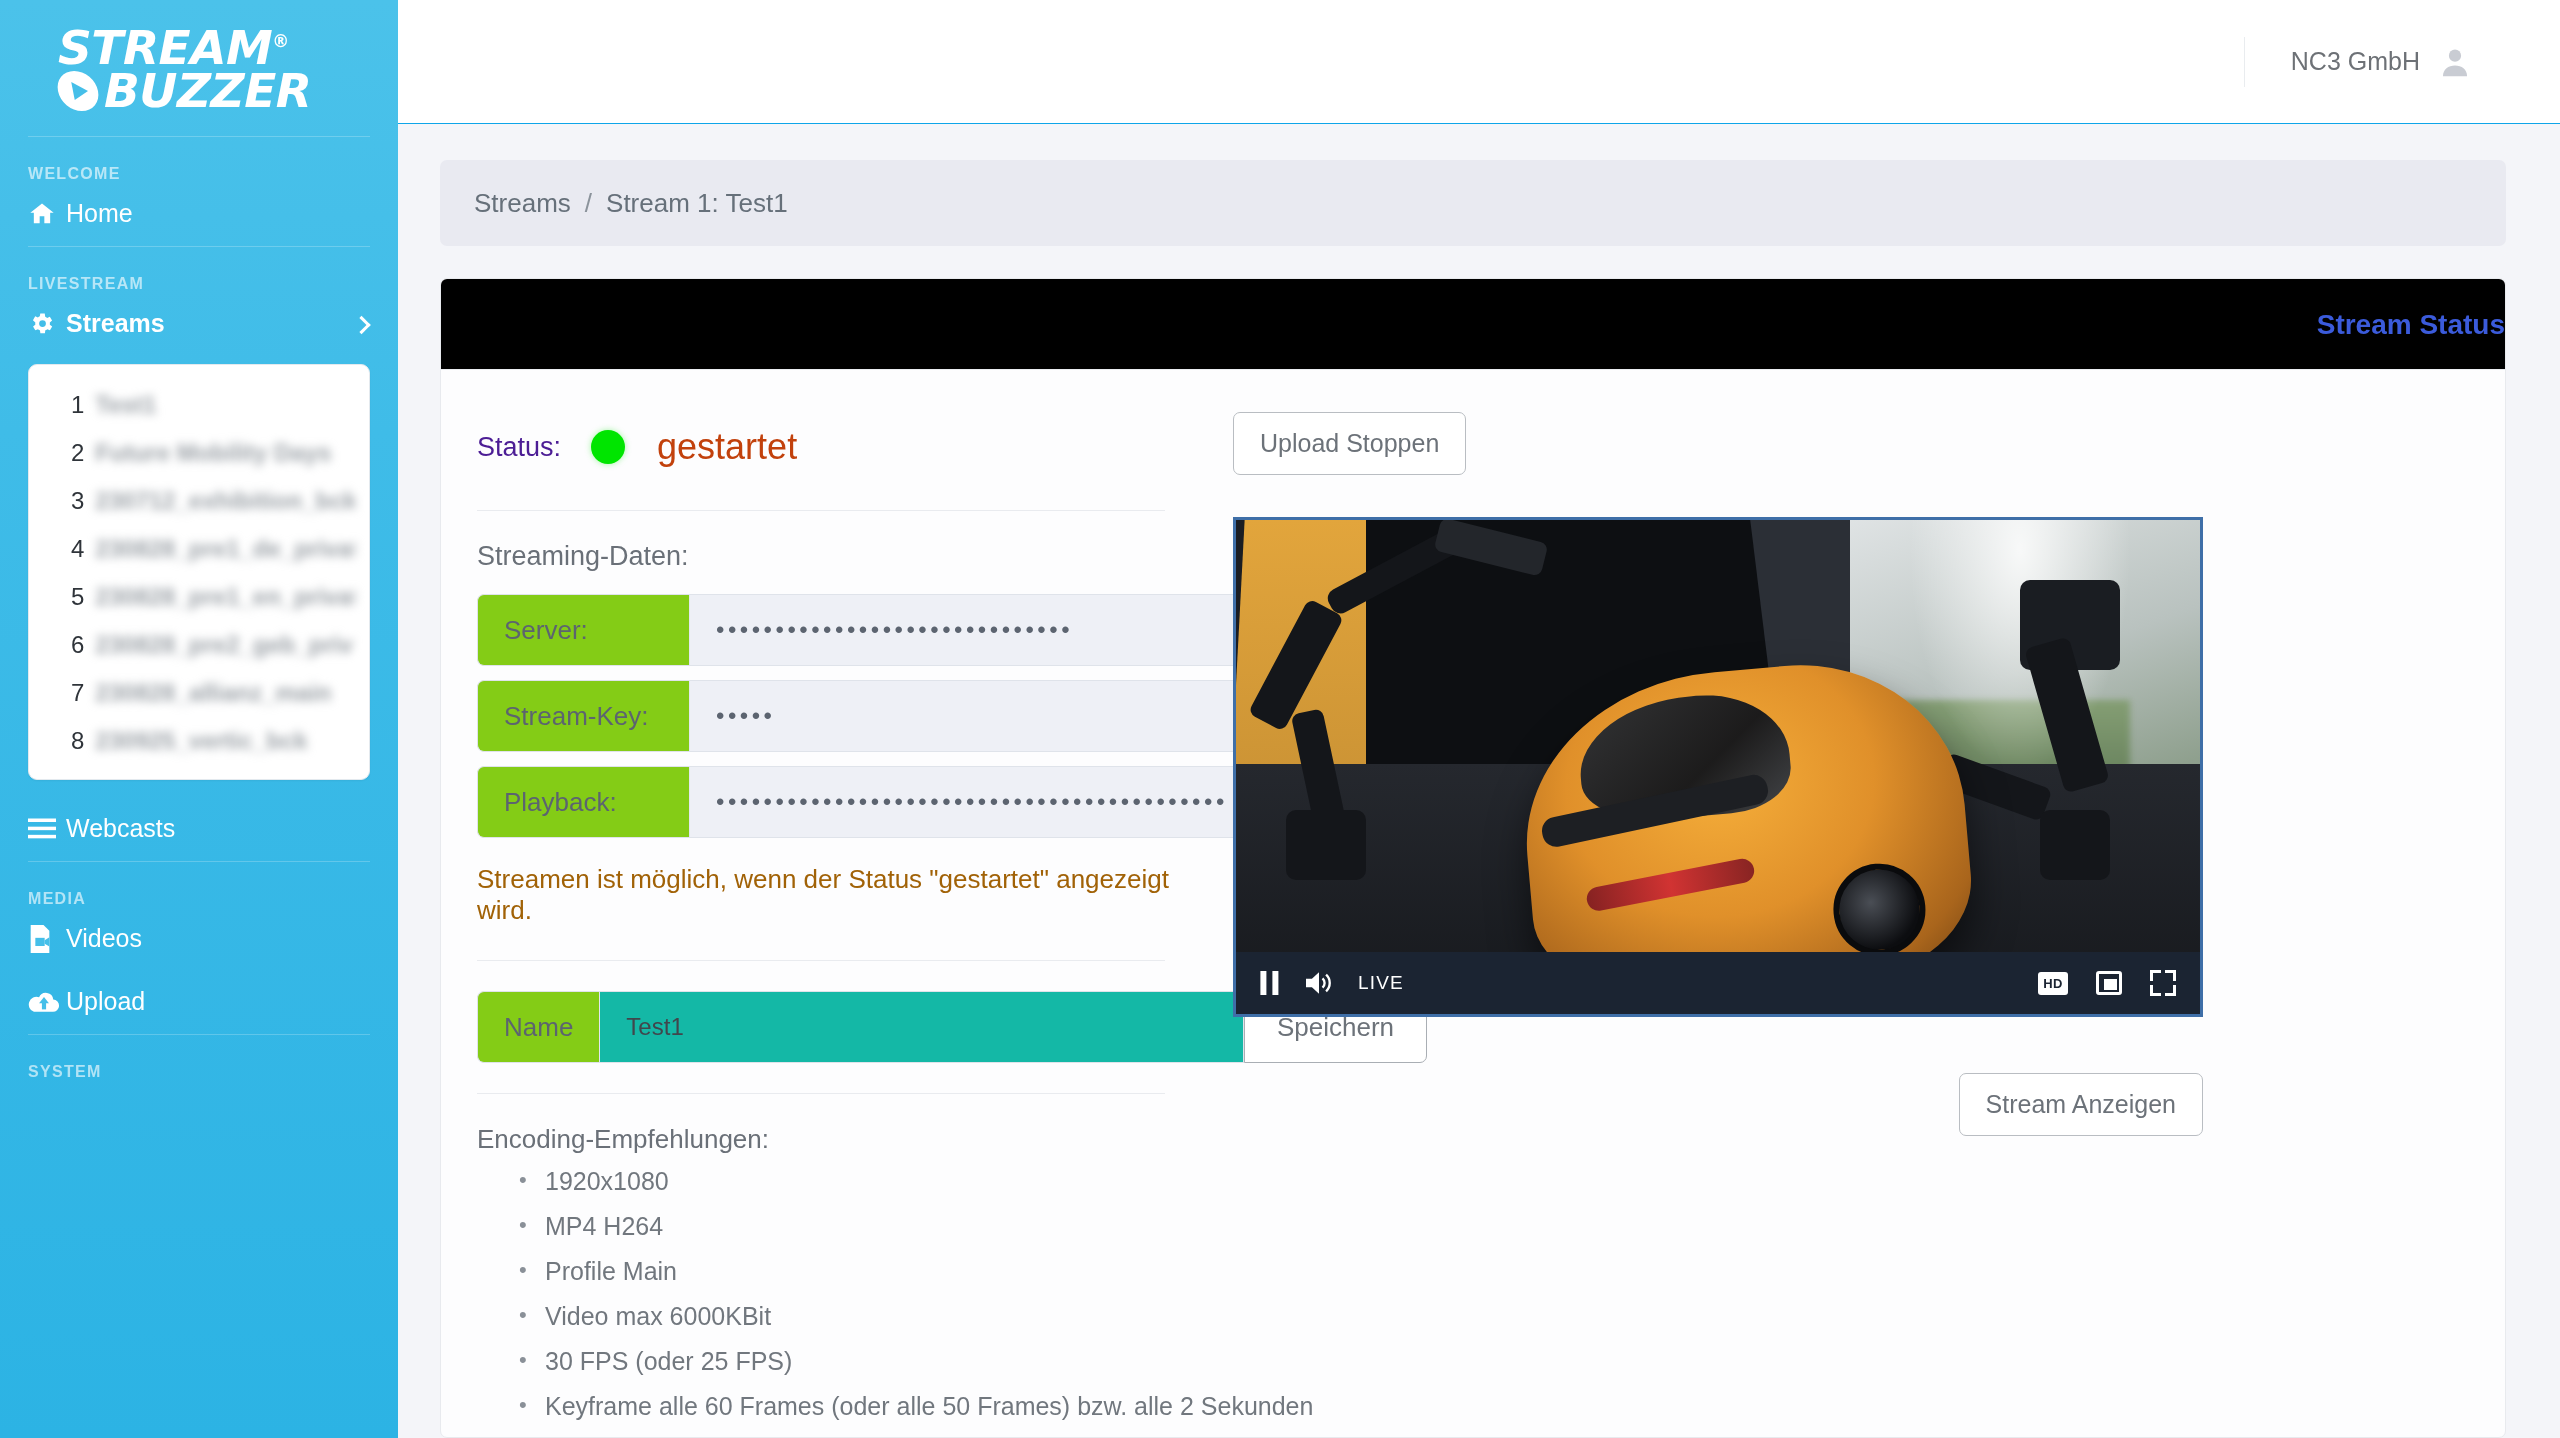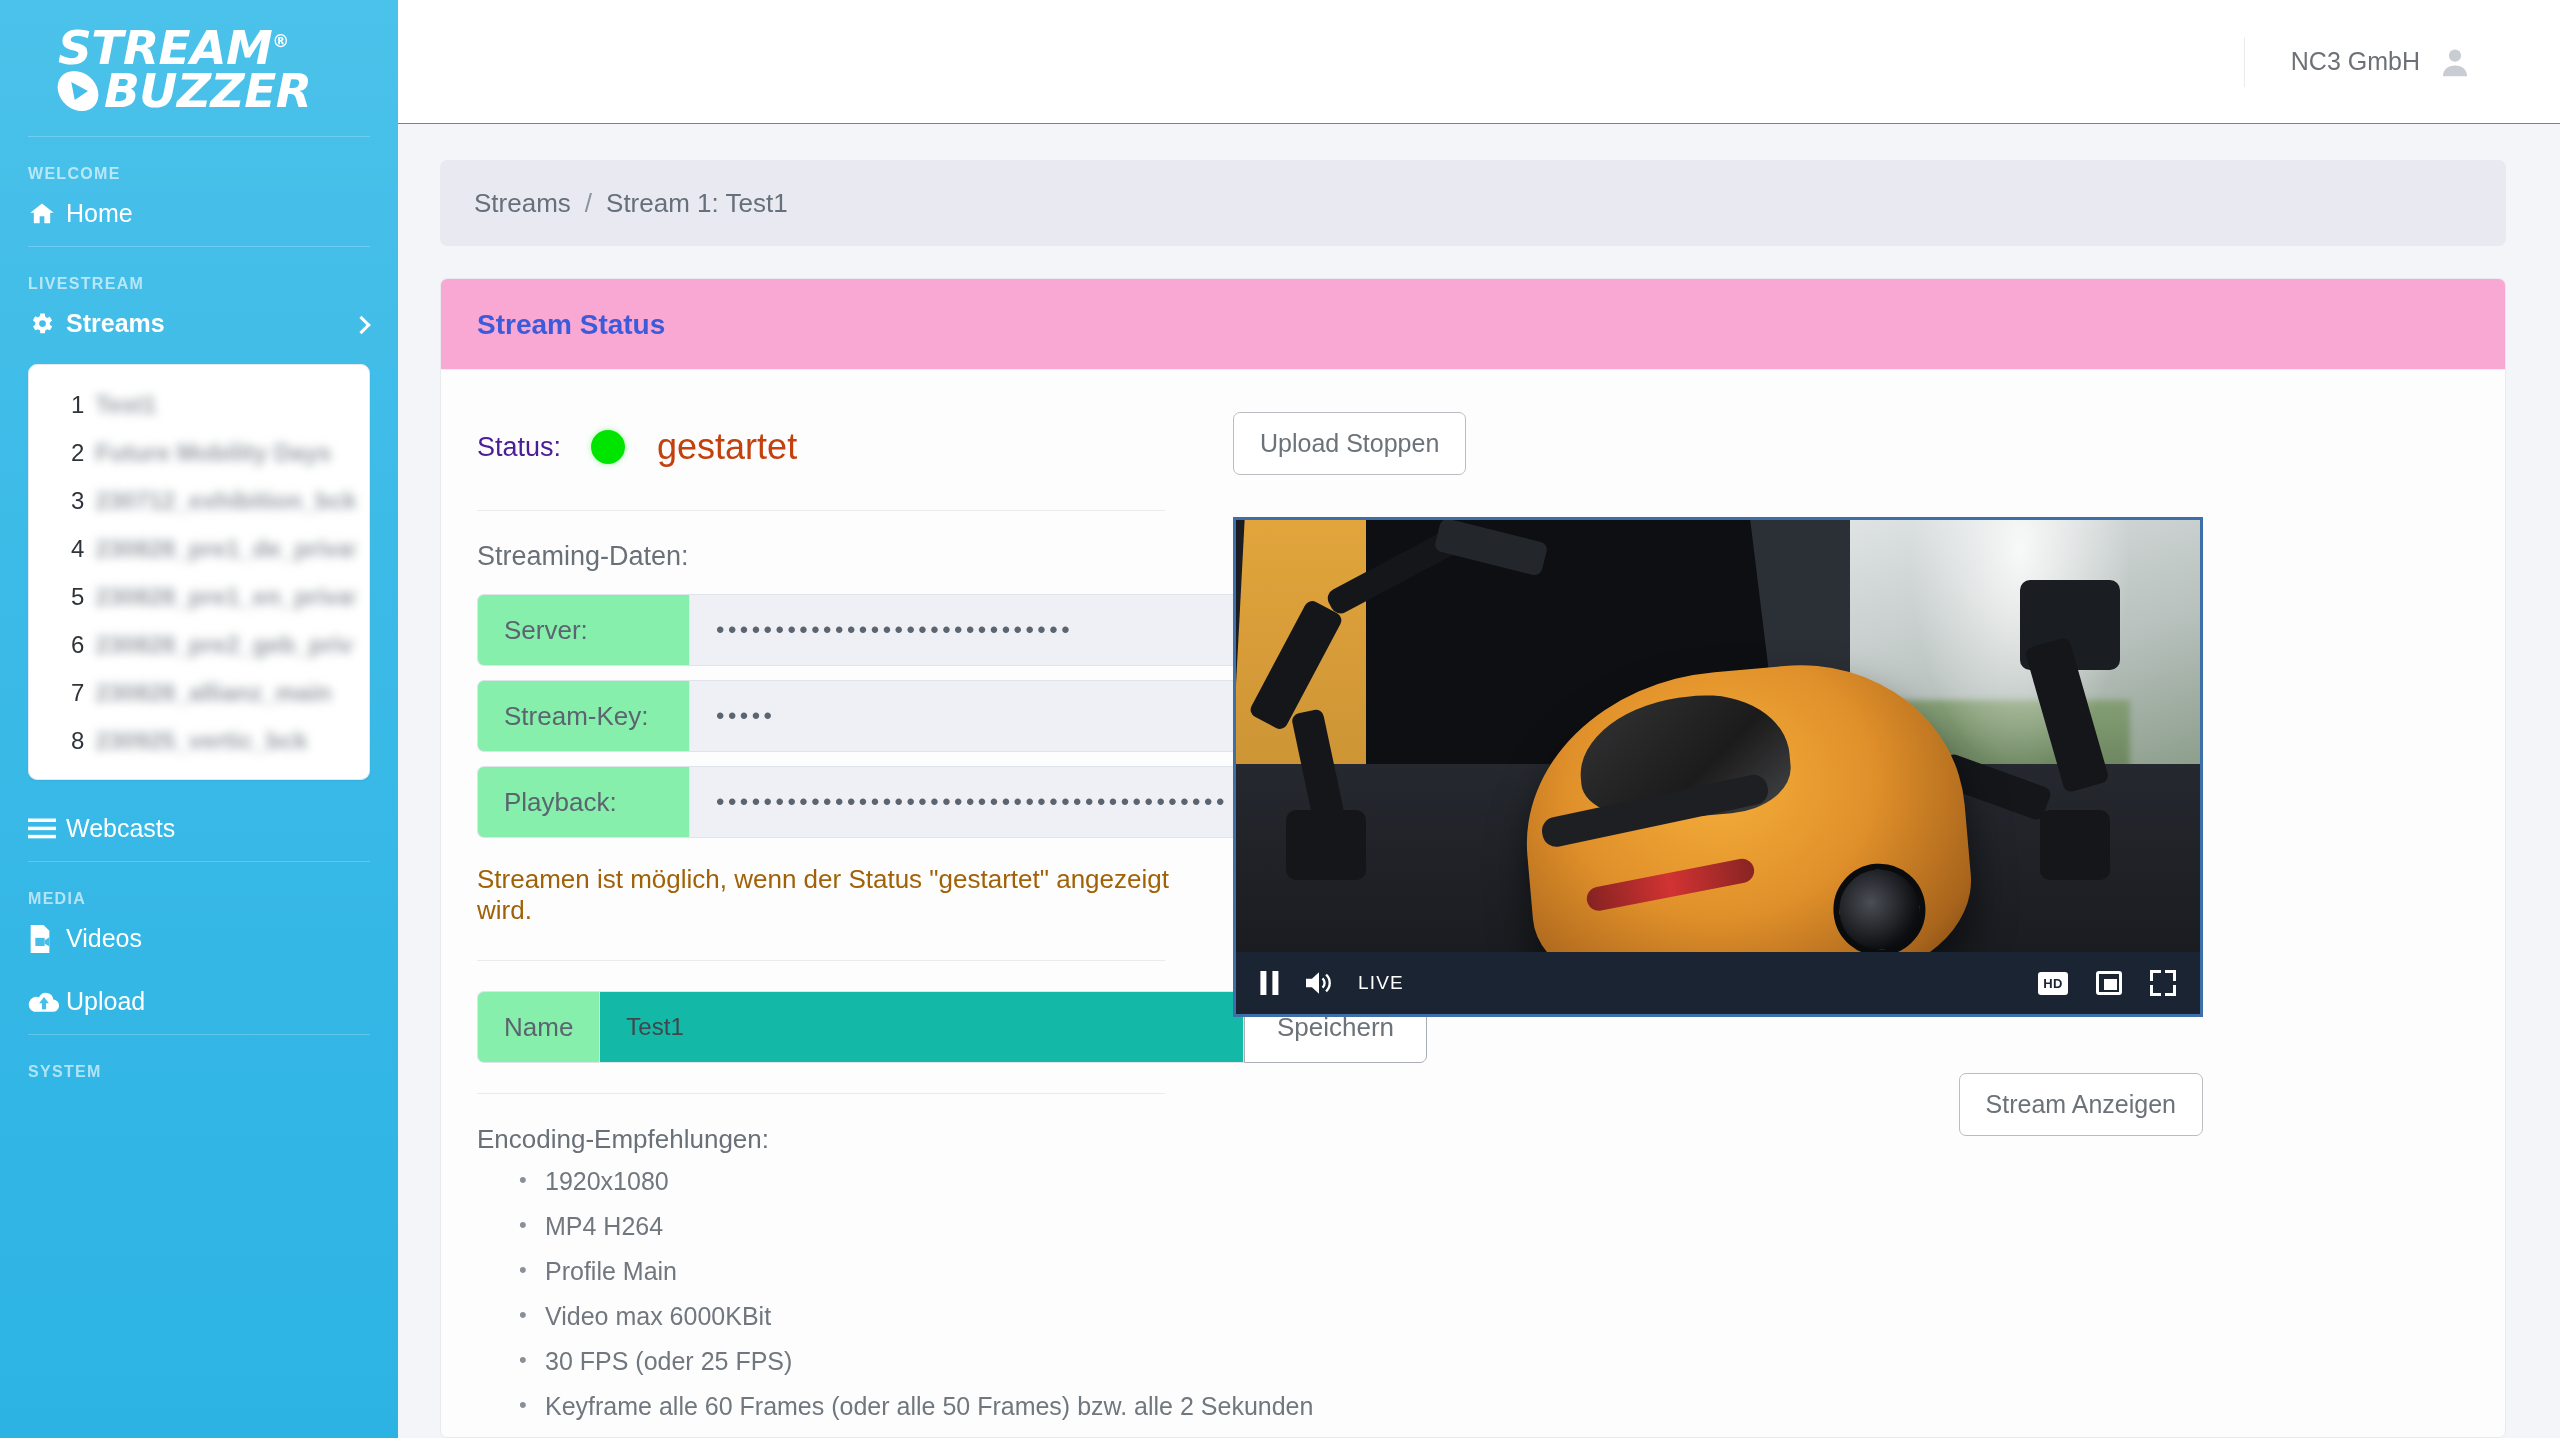--- a/index.html
+++ b/index.html
@@ -107,21 +107,22 @@
   .bc-sep { margin: 0 14px; color: #8b939b; }
 
   .panel {
     margin-top: 32px; background: #fdfdfe;
     border: 1px solid #e8eaee; border-radius: 7px;
     height: 1160px; overflow: hidden;
   }
   .panel-head {
     padding: 30px 0 28px 36px;
     border-bottom: 1px solid #ebedf1;
-    background: #f9a8d4;
+    background: #000000;
+    text-align: right;
   }
   .panel-title { color: #3b5bdb; font-size: 28px; font-weight: 700; }
   .panel-body { display: flex; padding: 0; }
   .col-left { width: 760px; flex: 0 0 760px; padding: 40px 0 0 36px; }
   .col-right { flex: 1 1 auto; padding: 42px 0 0 32px; }
 
   .status-row { display: flex; align-items: center; height: 74px; }
   .status-label { font-size: 27px; color: #4c1d95; }
   .status-dot {
     width: 34px; height: 34px; border-radius: 50%;
@@ -133,21 +134,21 @@
     border: 1px solid #b9bdc2; background: #ffffff; border-radius: 7px;
     color: #6c7279; font-size: 25px; padding: 16px 26px; cursor: pointer;
     font-family: "Liberation Sans", sans-serif; white-space: nowrap;
   }
 
   .hr { height: 1px; background: #e9ebef; margin: 26px 36px 0 0; }
   .section-label { font-size: 27px; color: #6a7078; margin: 30px 0 22px 0; }
 
   .field-row { display: flex; margin-bottom: 14px; width: 950px; }
   .field-label {
-    background: #86efac; border: 1px solid #dfe3ea; border-right: none;
+    background: #84cc16; border: 1px solid #dfe3ea; border-right: none;
     border-radius: 7px 0 0 7px;
     display: flex; align-items: center; padding: 7px 26px;
     font-size: 26px; color: #5c6470; min-width: 212px;
   }
   .field-val {
     flex: 1 1 auto; background: #eef0f6;
     border: 1px solid #dfe3ea; border-left: 1px solid #e3e7ed;
     display: flex; align-items: center; padding: 0 26px;
     height: 72px; color: #5c6470; font-size: 24px;
     letter-spacing: 3.5px; overflow: hidden; white-space: nowrap;

